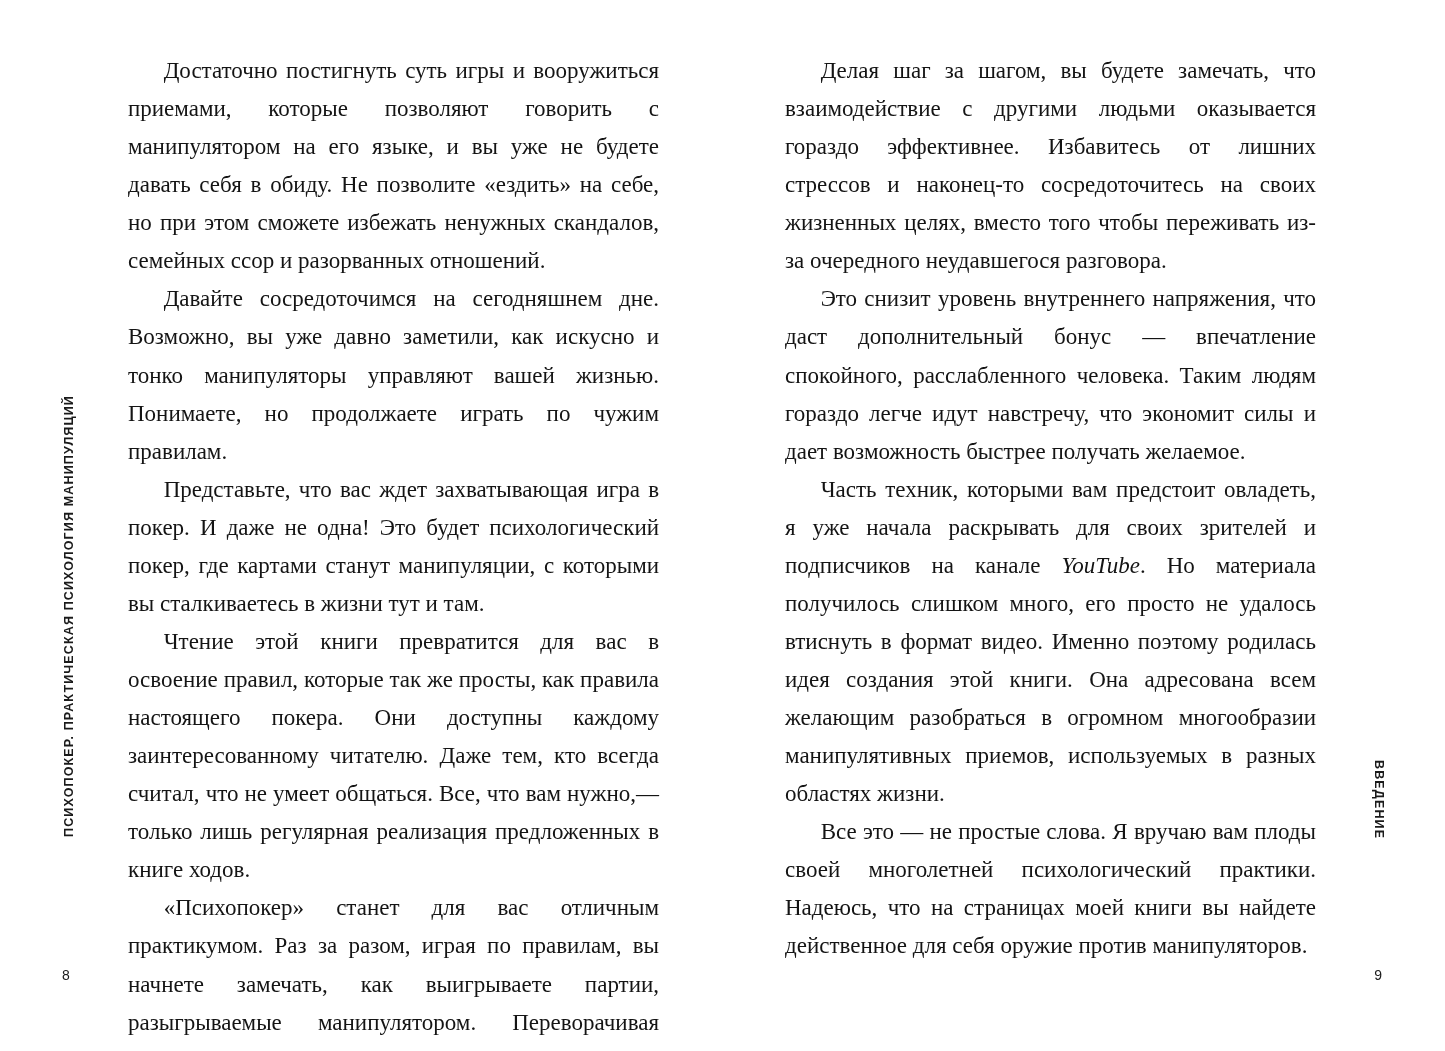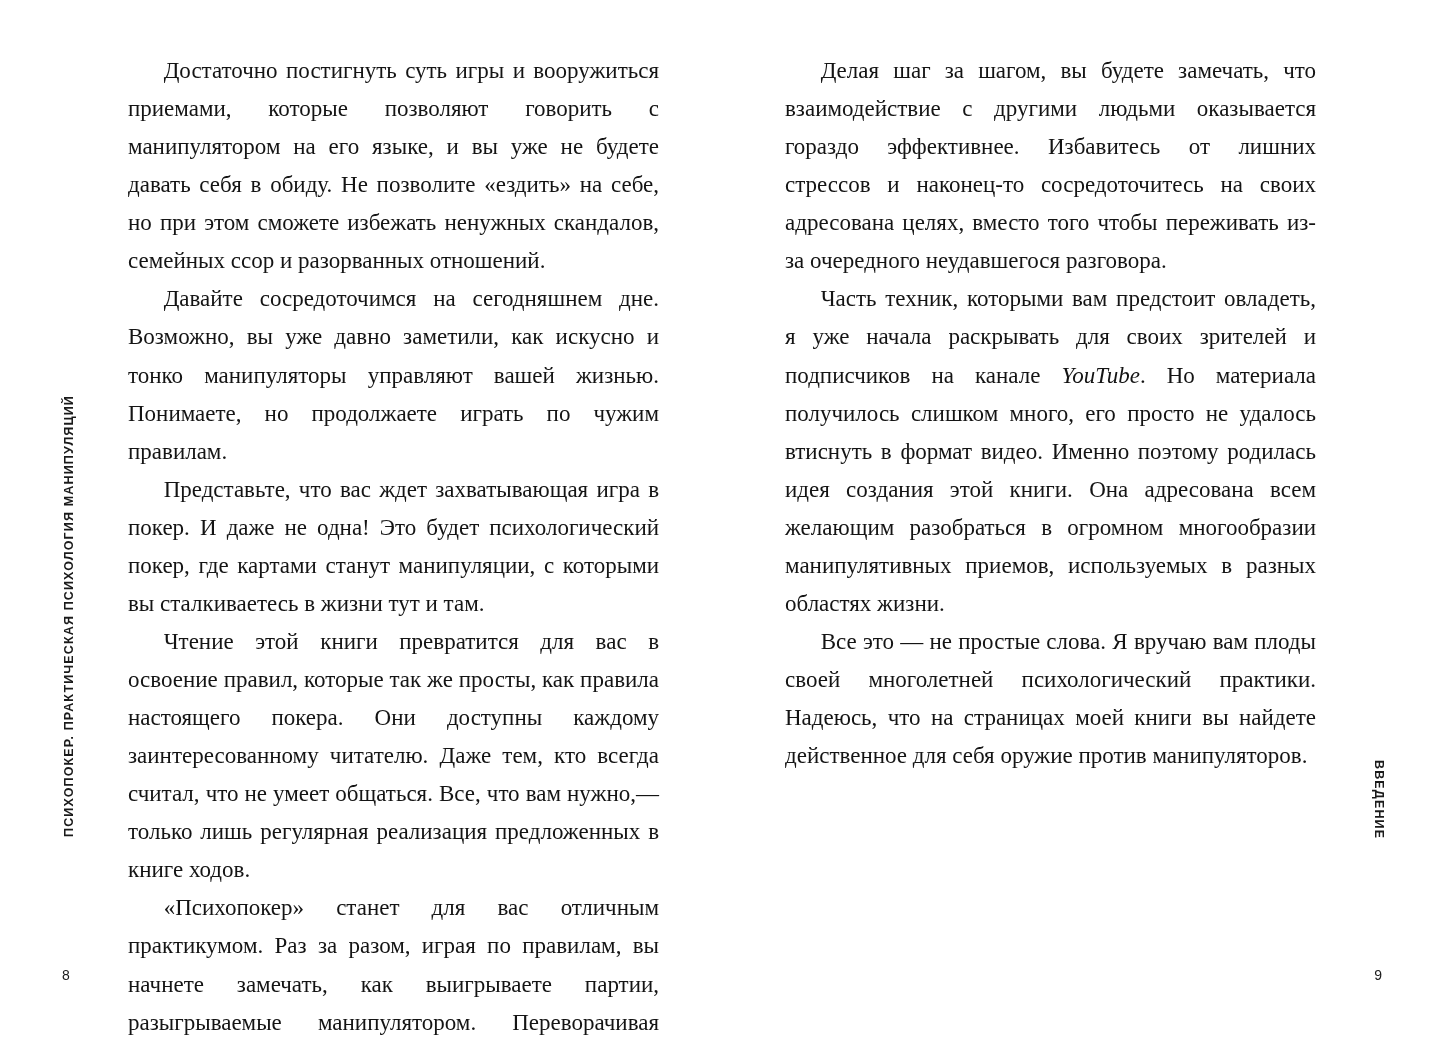--- a/index.html
+++ b/index.html
@@ -110,21 +110,22 @@
     <div class="folio folio-left">8</div>
   </div>
 
   <div class="page page-right">
 
     <div class="running-head-right-wrap">
       <span class="vert-rl">ВВЕДЕНИЕ</span>
     </div>
 
     <div class="text-column">
-      <p>Делая шаг за шагом, вы будете замечать, что взаимодействие с другими людьми оказывается гораздо эффективнее. Избавитесь от лишних стрессов и наконец-то сосредоточитесь на своих адресована целях, вместо того чтобы переживать из-за очередного неудавшегося разговора.</p>
+      <p>Делая шаг за шагом, вы будете замечать, что взаимодействие с другими людьми оказывается гораздо эффективнее. Избавитесь от лишних стрессов и наконец-то сосредоточитесь на своих жизненных целях, вместо того чтобы переживать из-за очередного неудавшегося разговора.</p>
+      <p>Это снизит уровень внутреннего напряжения, что даст дополнительный бонус — впечатление спокойного, расслабленного человека. Таким людям гораздо легче идут навстречу, что экономит силы и дает возможность быстрее получать желаемое.</p>
       <p><span>Часть техник, которыми вам предстоит овладеть, я уже начала раскрывать для своих зрителей и подписчиков на канале </span><span class="it">YouTube</span><span>. Но материала получилось слишком много, его просто не удалось втиснуть в формат видео. Именно поэтому родилась идея создания этой книги. Она адресована всем желающим разобраться в огромном многообразии манипулятивных приемов, используемых в разных областях жизни.</span></p>
       <p>Все это — не простые слова. Я вручаю вам плоды своей многолетней психологический практики. Надеюсь, что на страницах моей книги вы найдете действенное для себя оружие против манипуляторов.</p>
     </div>
 
     <div class="folio folio-right">9</div>
   </div>
 
 </div>
 
 </body></html>

